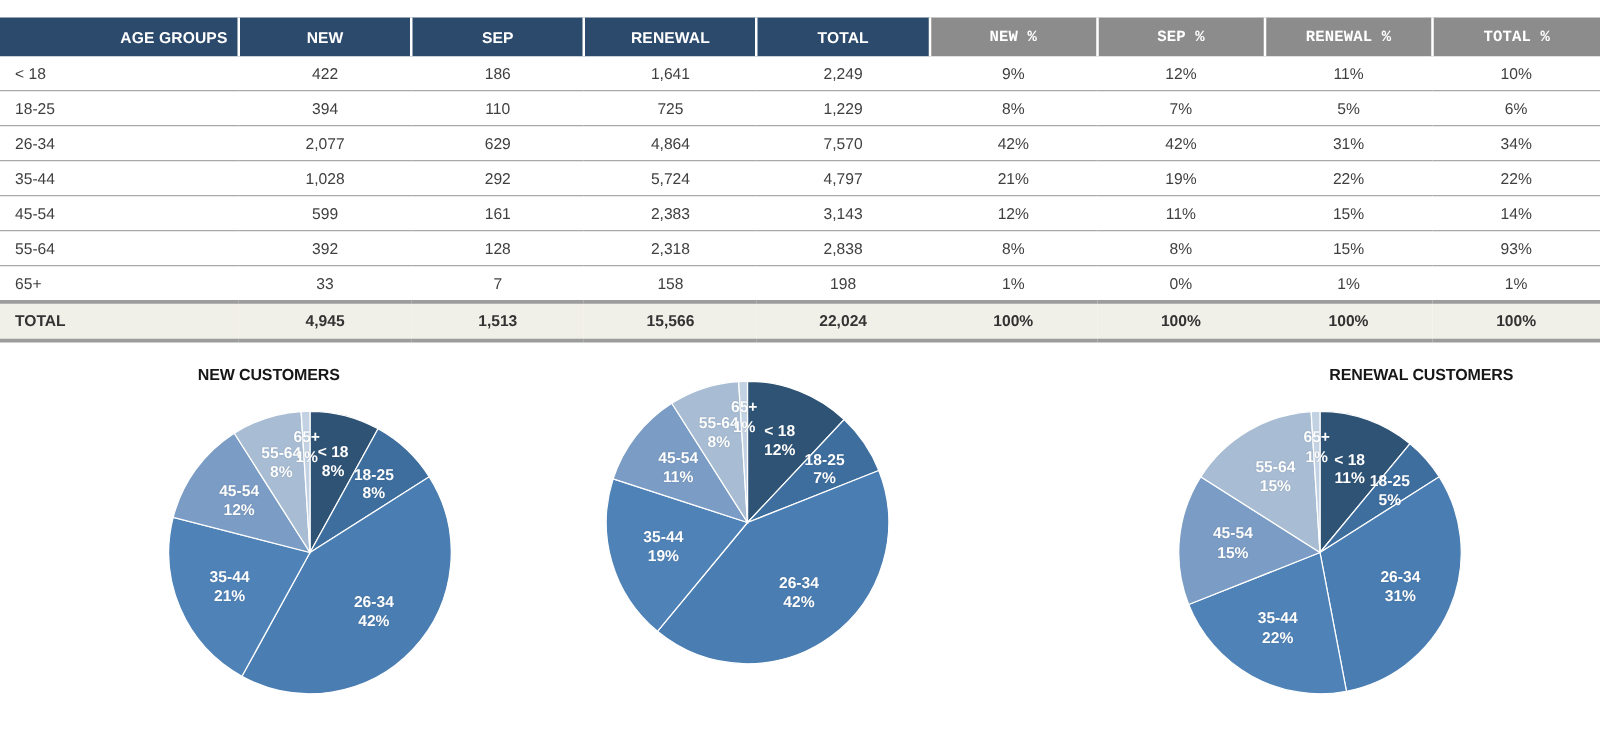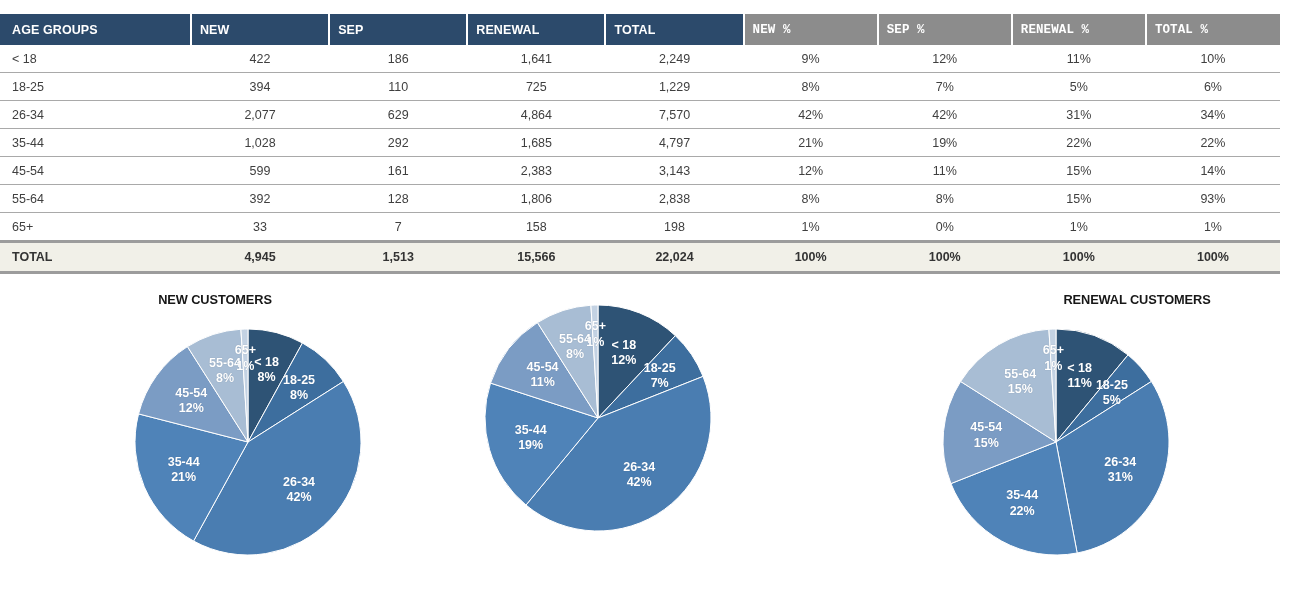--- a/index.html
+++ b/index.html
@@ -33,29 +33,29 @@
   table.datatable col.c-label { width: 188px; }
   table.datatable col.c-num   { width: 136px; }
   table.datatable col.c-pct   { width: 132px; }
 
   thead th {
     height: 31px;
     font-size: 12.5px;
     font-weight: bold;
     letter-spacing: .1px;
     color: #ffffff;
-    text-align: left;
+    text-align: center;
     padding: 0 8px;
     border-right: 2px solid #ffffff;
     white-space: nowrap;
   }
   thead th.navy { background: #2c4a6b; }
   thead th.gray { background: #8c8c8c; font-family: Liberation Mono, monospace; }
   thead th.first {
-    text-align: left;
+    text-align: right;
     padding-left: 12px;
   }
   thead th.last { border-right: none; }
 
   tbody td {
     height: 27px;
     padding: 0 8px;
     text-align: center;
     border-bottom: 1px solid #a9a9a9;
     color: #3f3f3f;
@@ -182,21 +182,21 @@
           <td>7,570</td>
           <td>42%</td>
           <td>42%</td>
           <td>31%</td>
           <td>34%</td>
         </tr>
         <tr>
           <td class="lbl">35-44</td>
           <td>1,028</td>
           <td>292</td>
-          <td>1,685</td>
+          <td>5,724</td>
           <td>4,797</td>
           <td>21%</td>
           <td>19%</td>
           <td>22%</td>
           <td>22%</td>
         </tr>
         <tr>
           <td class="lbl">45-54</td>
           <td>599</td>
           <td>161</td>
@@ -204,21 +204,21 @@
           <td>3,143</td>
           <td>12%</td>
           <td>11%</td>
           <td>15%</td>
           <td>14%</td>
         </tr>
         <tr>
           <td class="lbl">55-64</td>
           <td>392</td>
           <td>128</td>
-          <td>1,806</td>
+          <td>2,318</td>
           <td>2,838</td>
           <td>8%</td>
           <td>8%</td>
           <td>15%</td>
           <td>93%</td>
         </tr>
         <tr>
           <td class="lbl">65+</td>
           <td>33</td>
           <td>7</td>

